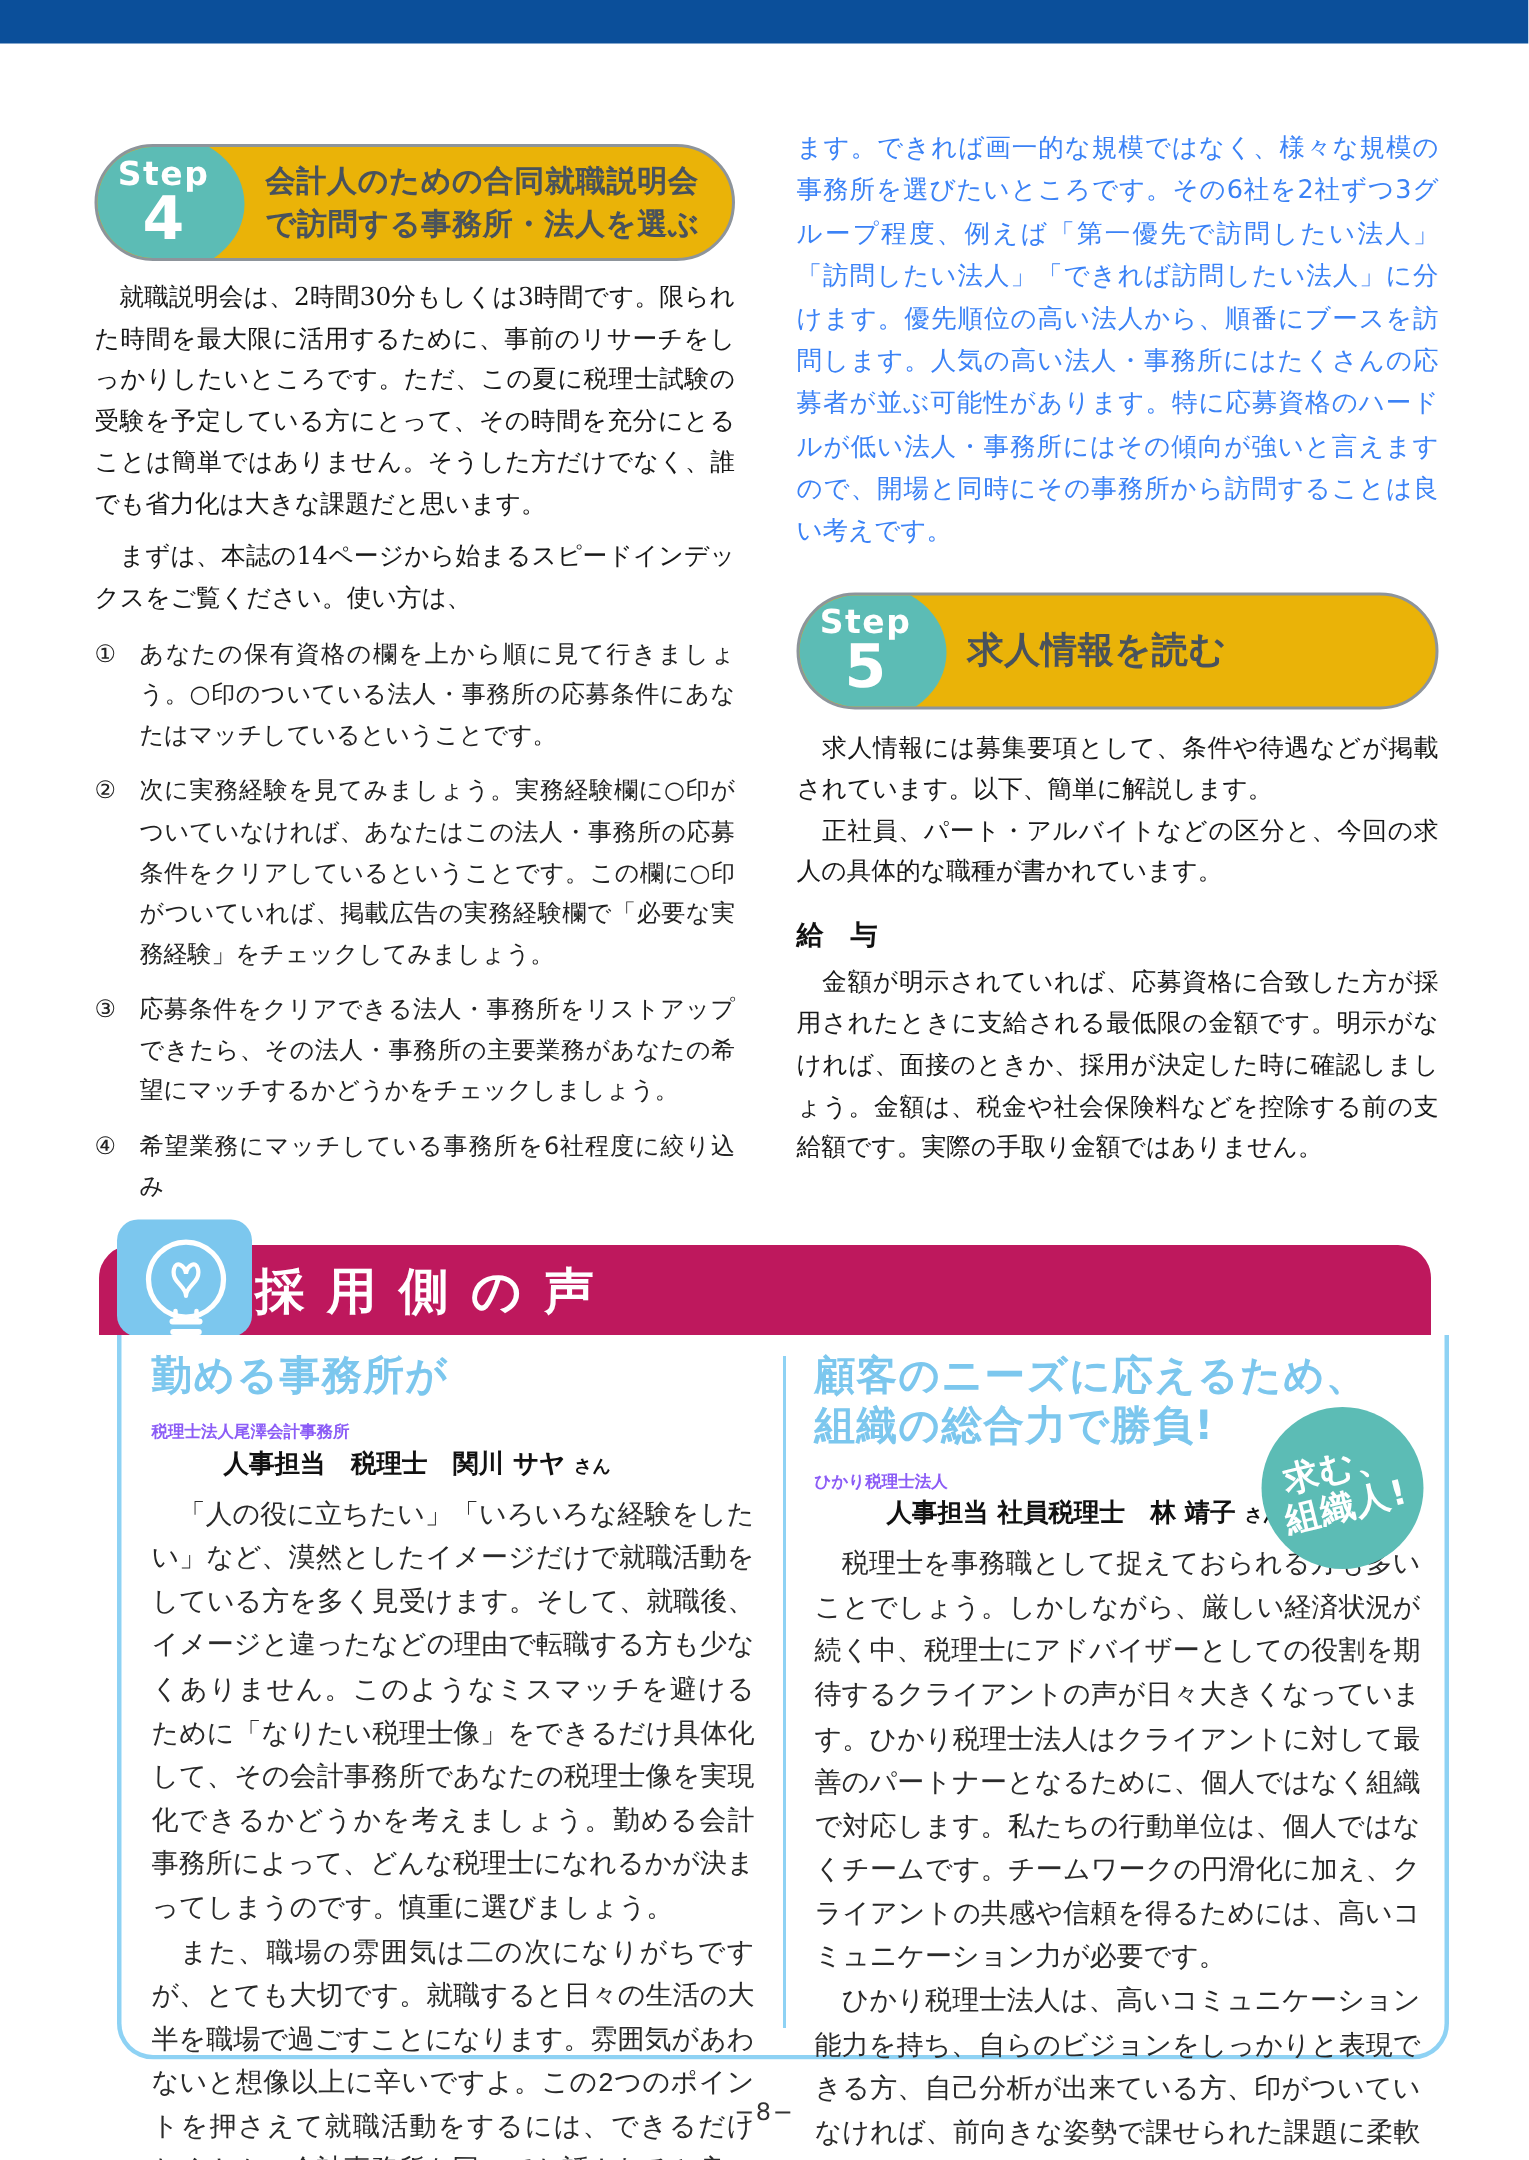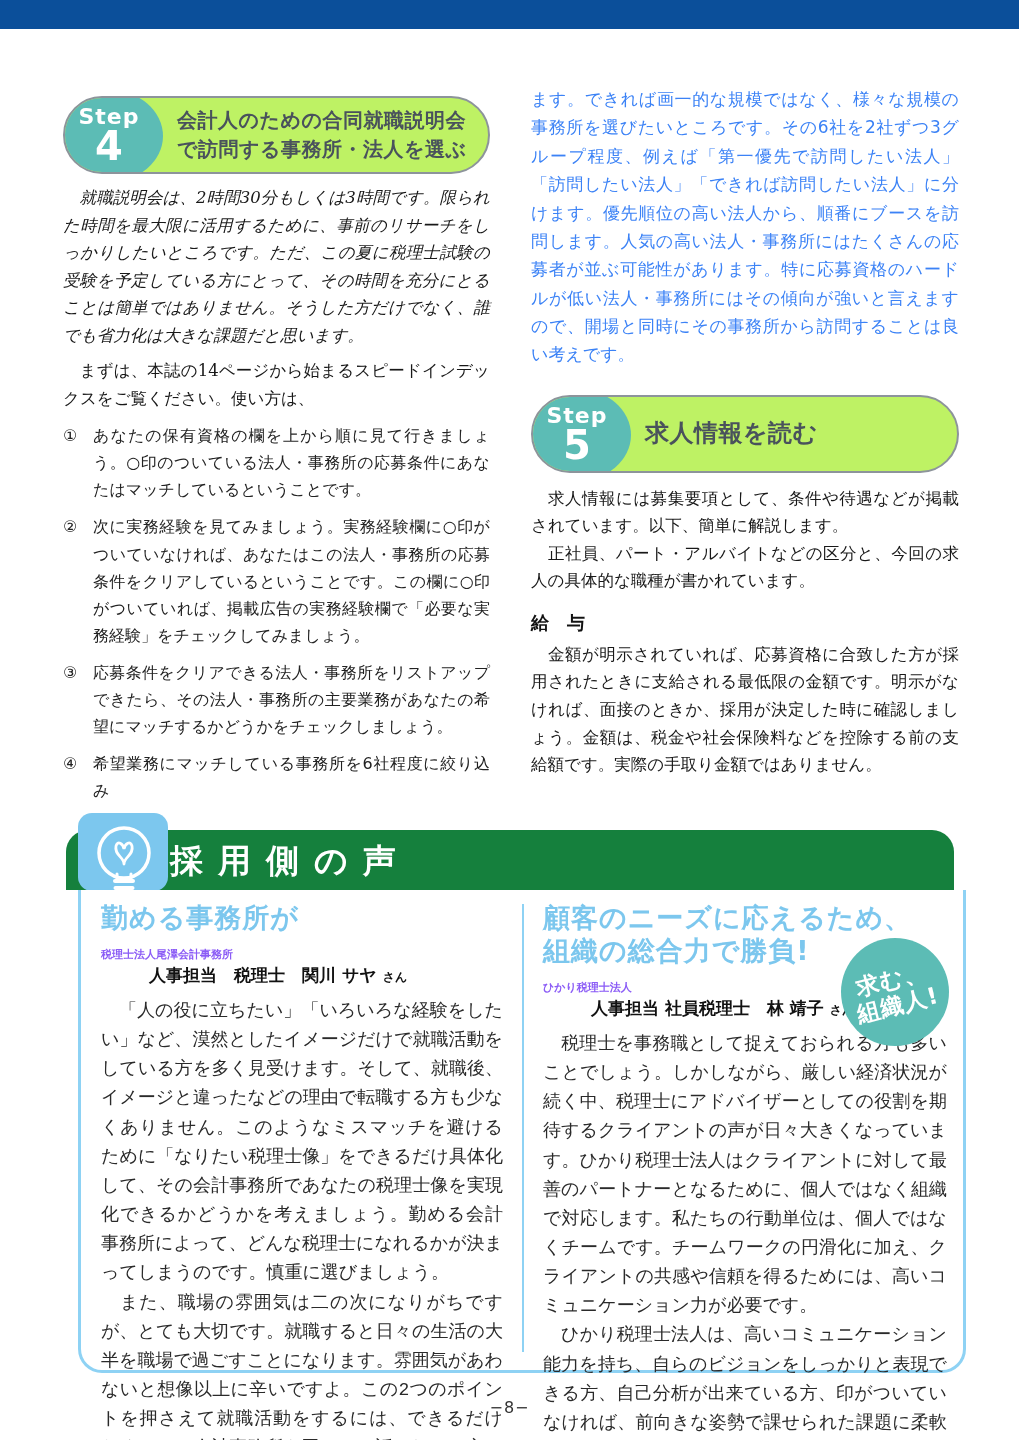--- a/index.html
+++ b/index.html
@@ -11,21 +11,21 @@
   .topbar{position:absolute;top:0;left:0;width:1019px;height:29px;background:#0b4f9a;}
 
   
   .col{position:absolute;}
   .col-left{left:63px;top:96px;width:427px;}
   .col-right{left:531px;top:85px;width:428px;}
 
   
   .step-pill{
     position:relative;border:2px solid #8d949b;border-radius:44px;
-    height:74px;overflow:hidden;background:#bef264;display:flex;align-items:center;
+    height:74px;overflow:hidden;background:#eab308;display:flex;align-items:center;
   }
   .step-badge{
     position:absolute;left:-10px;top:-8px;width:108px;height:92px;
     background:#5cbcb5;border-radius:50%;color:#fff;
     display:flex;flex-direction:column;align-items:center;justify-content:center;
     font-weight:bold;line-height:1;
   }
   .step-word{font-size:22px;letter-spacing:1px;margin-bottom:-2px;}
   .step-num{font-size:40px;}
   .step-title{
@@ -34,37 +34,37 @@
   }
   .step-title span{display:block;}
   .step-title.one-line{font-size:24px;}
 
   
   .serif{
     font-family:"DejaVu Serif","Liberation Serif",serif;
     font-size:16.5px;line-height:1.67;text-align:justify;
     margin:0;color:#181818;
   }
-  .mt10{margin-top:10px;font-style:italic;}
+  .mt10{margin-top:10px;}
   .mt8{margin-top:8px;}
 
   .sans-body{
     font-size:17px;line-height:1.67;text-align:justify;margin:0;color:#3b82f6;
   }
 
   .steps-list{margin:10px 0 0 0;padding:0;list-style:none;}
   .steps-list li{display:flex;margin-bottom:10px;font-size:16px;line-height:1.69;color:#222;}
   .li-num{flex:none;width:30px;}
   .li-text{flex:1;text-align:justify;}
 
   .sub-h{font-size:18px;font-weight:bold;color:#111;margin:16px 0 6px 0;}
 
   
   .voices{position:absolute;left:66px;top:830px;width:888px;height:546px;}
-  .banner{position:absolute;left:0;top:0;width:888px;height:60px;background:#15803d;border-radius:22px 22px 0 0;}
+  .banner{position:absolute;left:0;top:0;width:888px;height:60px;background:#be185d;border-radius:22px 22px 0 0;}
   .bulb-bump{position:absolute;left:12px;top:-17px;width:90px;height:78px;background:#7cc7ee;border-radius:14px;}
   .bulb-icon{position:absolute;left:22px;top:-13px;overflow:visible;}
   .banner-title{
     position:absolute;left:104px;top:9px;color:#ffffff;font-weight:bold;
     font-size:33px;letter-spacing:15px;white-space:nowrap;
   }
   .voices-box{
     position:absolute;left:12px;top:60px;width:882px;height:480px;
     border:3px solid #8ed2f4;border-top:none;border-radius:0 0 24px 24px;background:#fff;
   }

